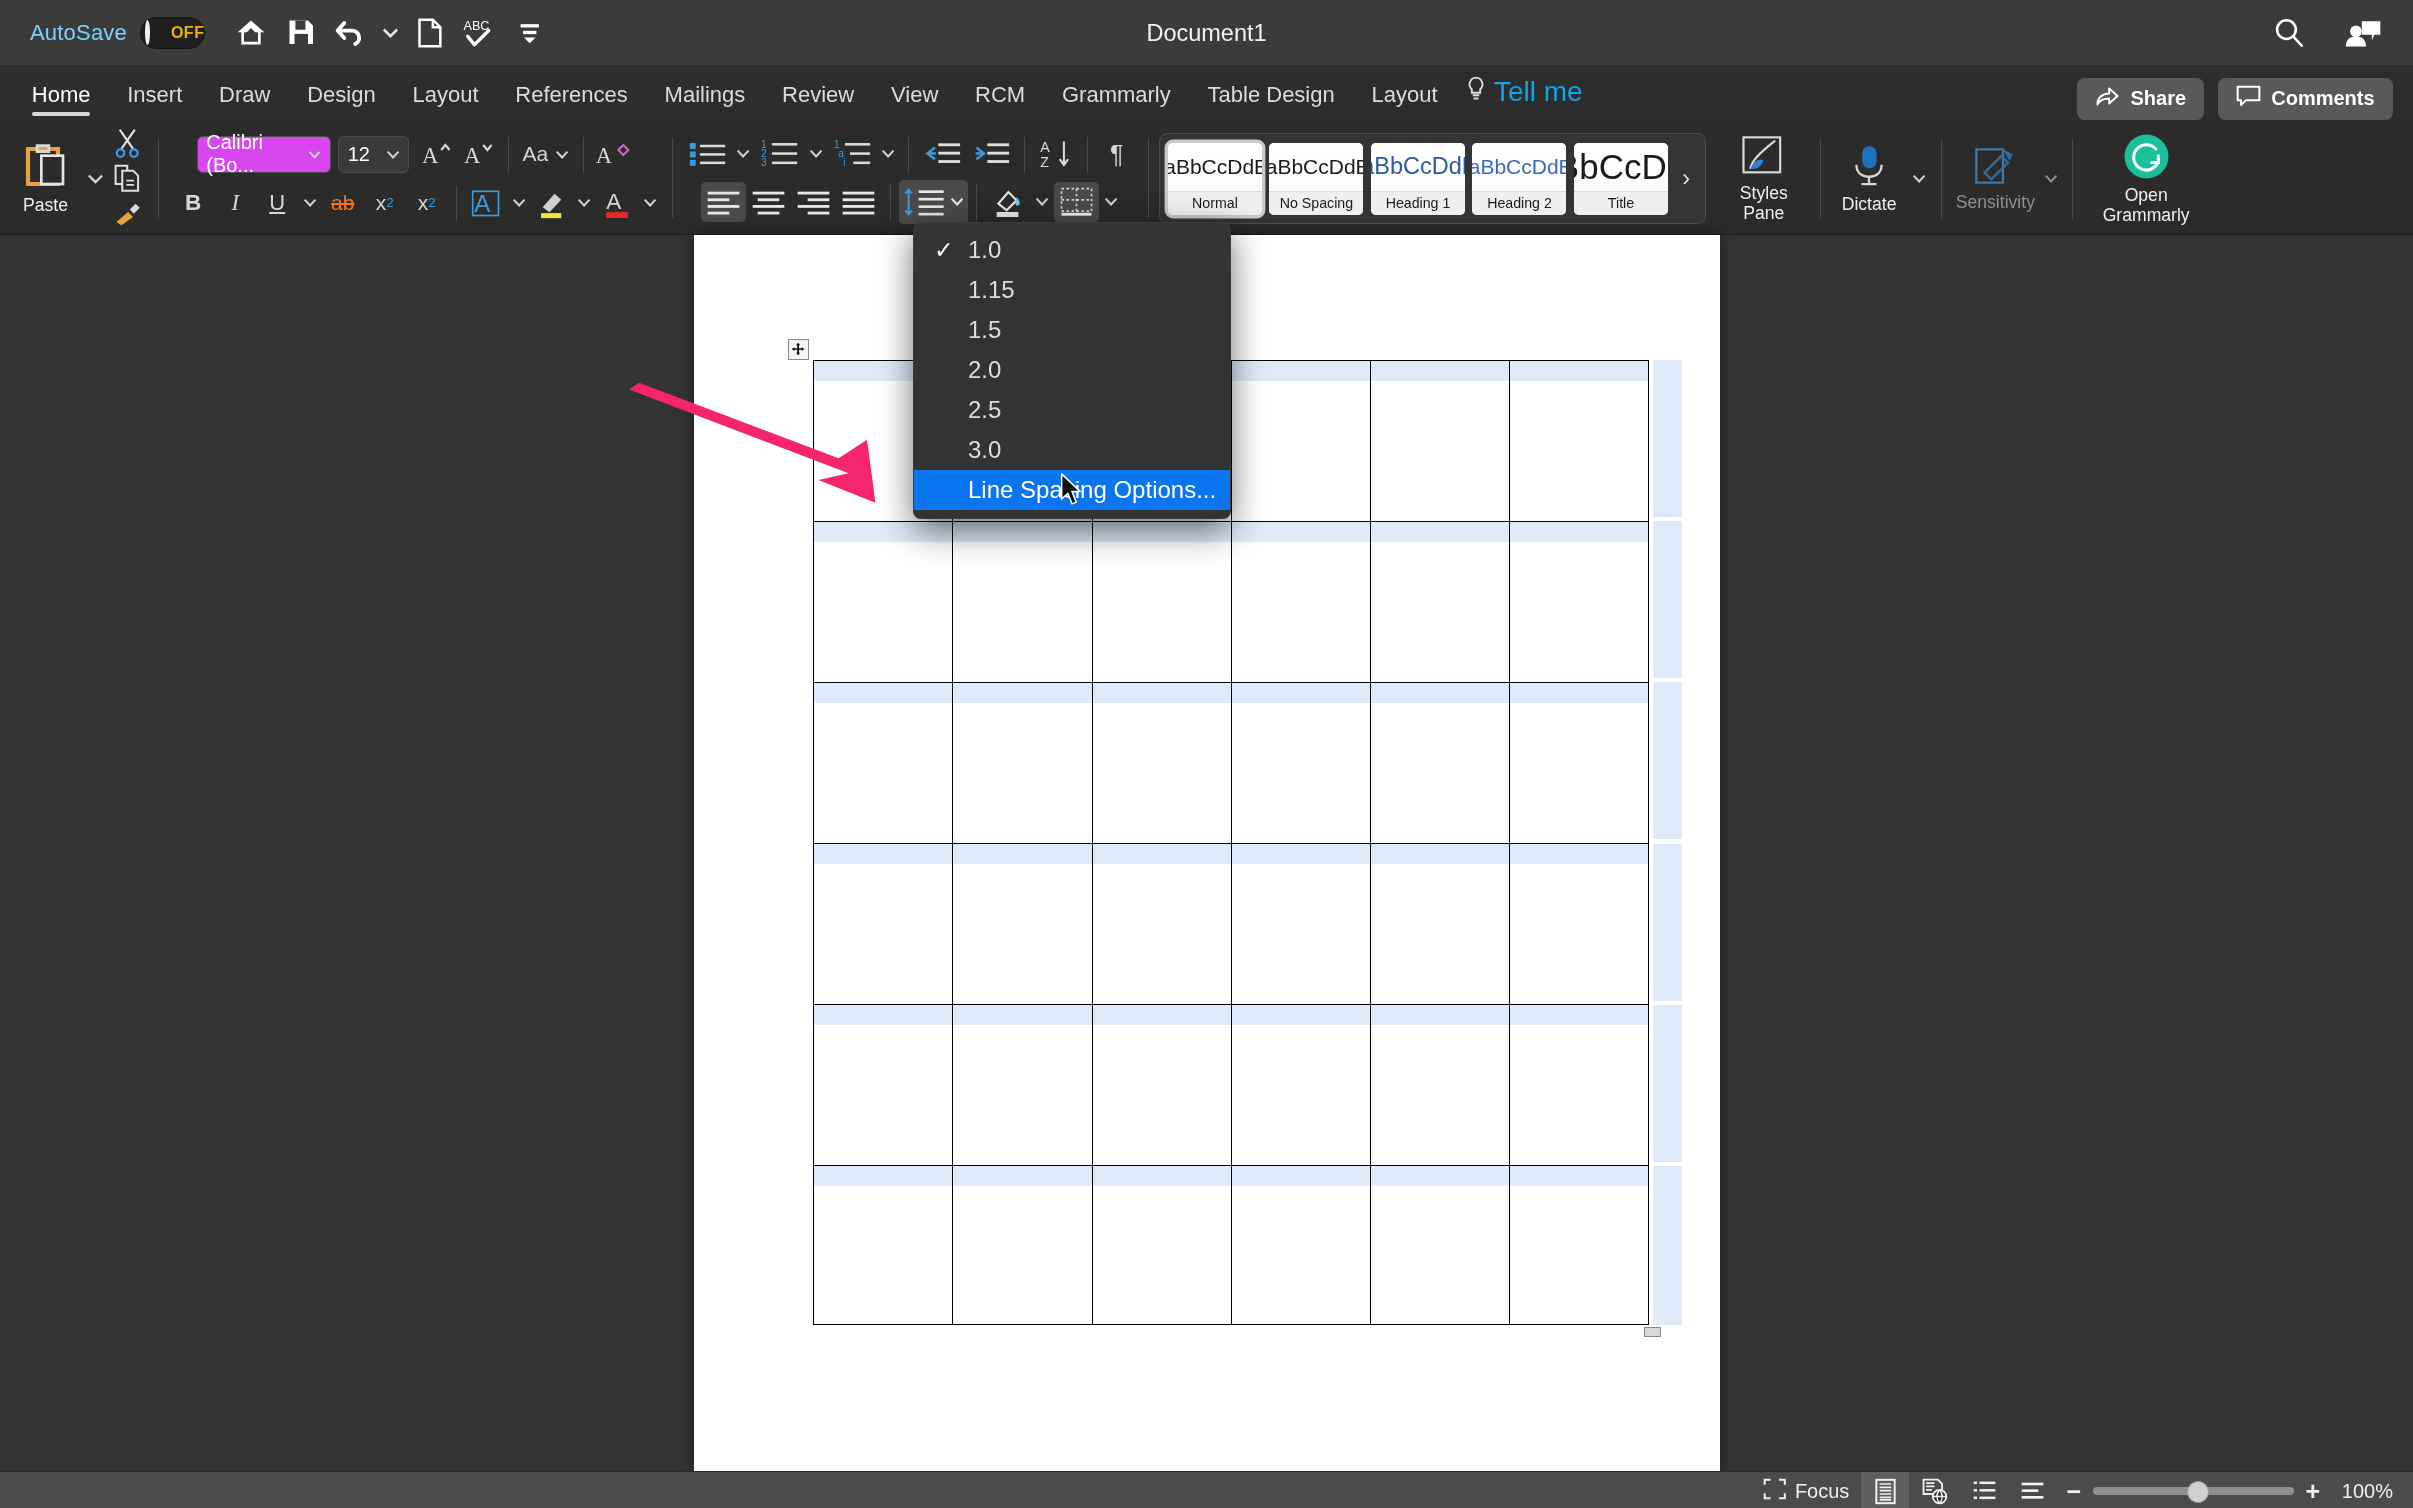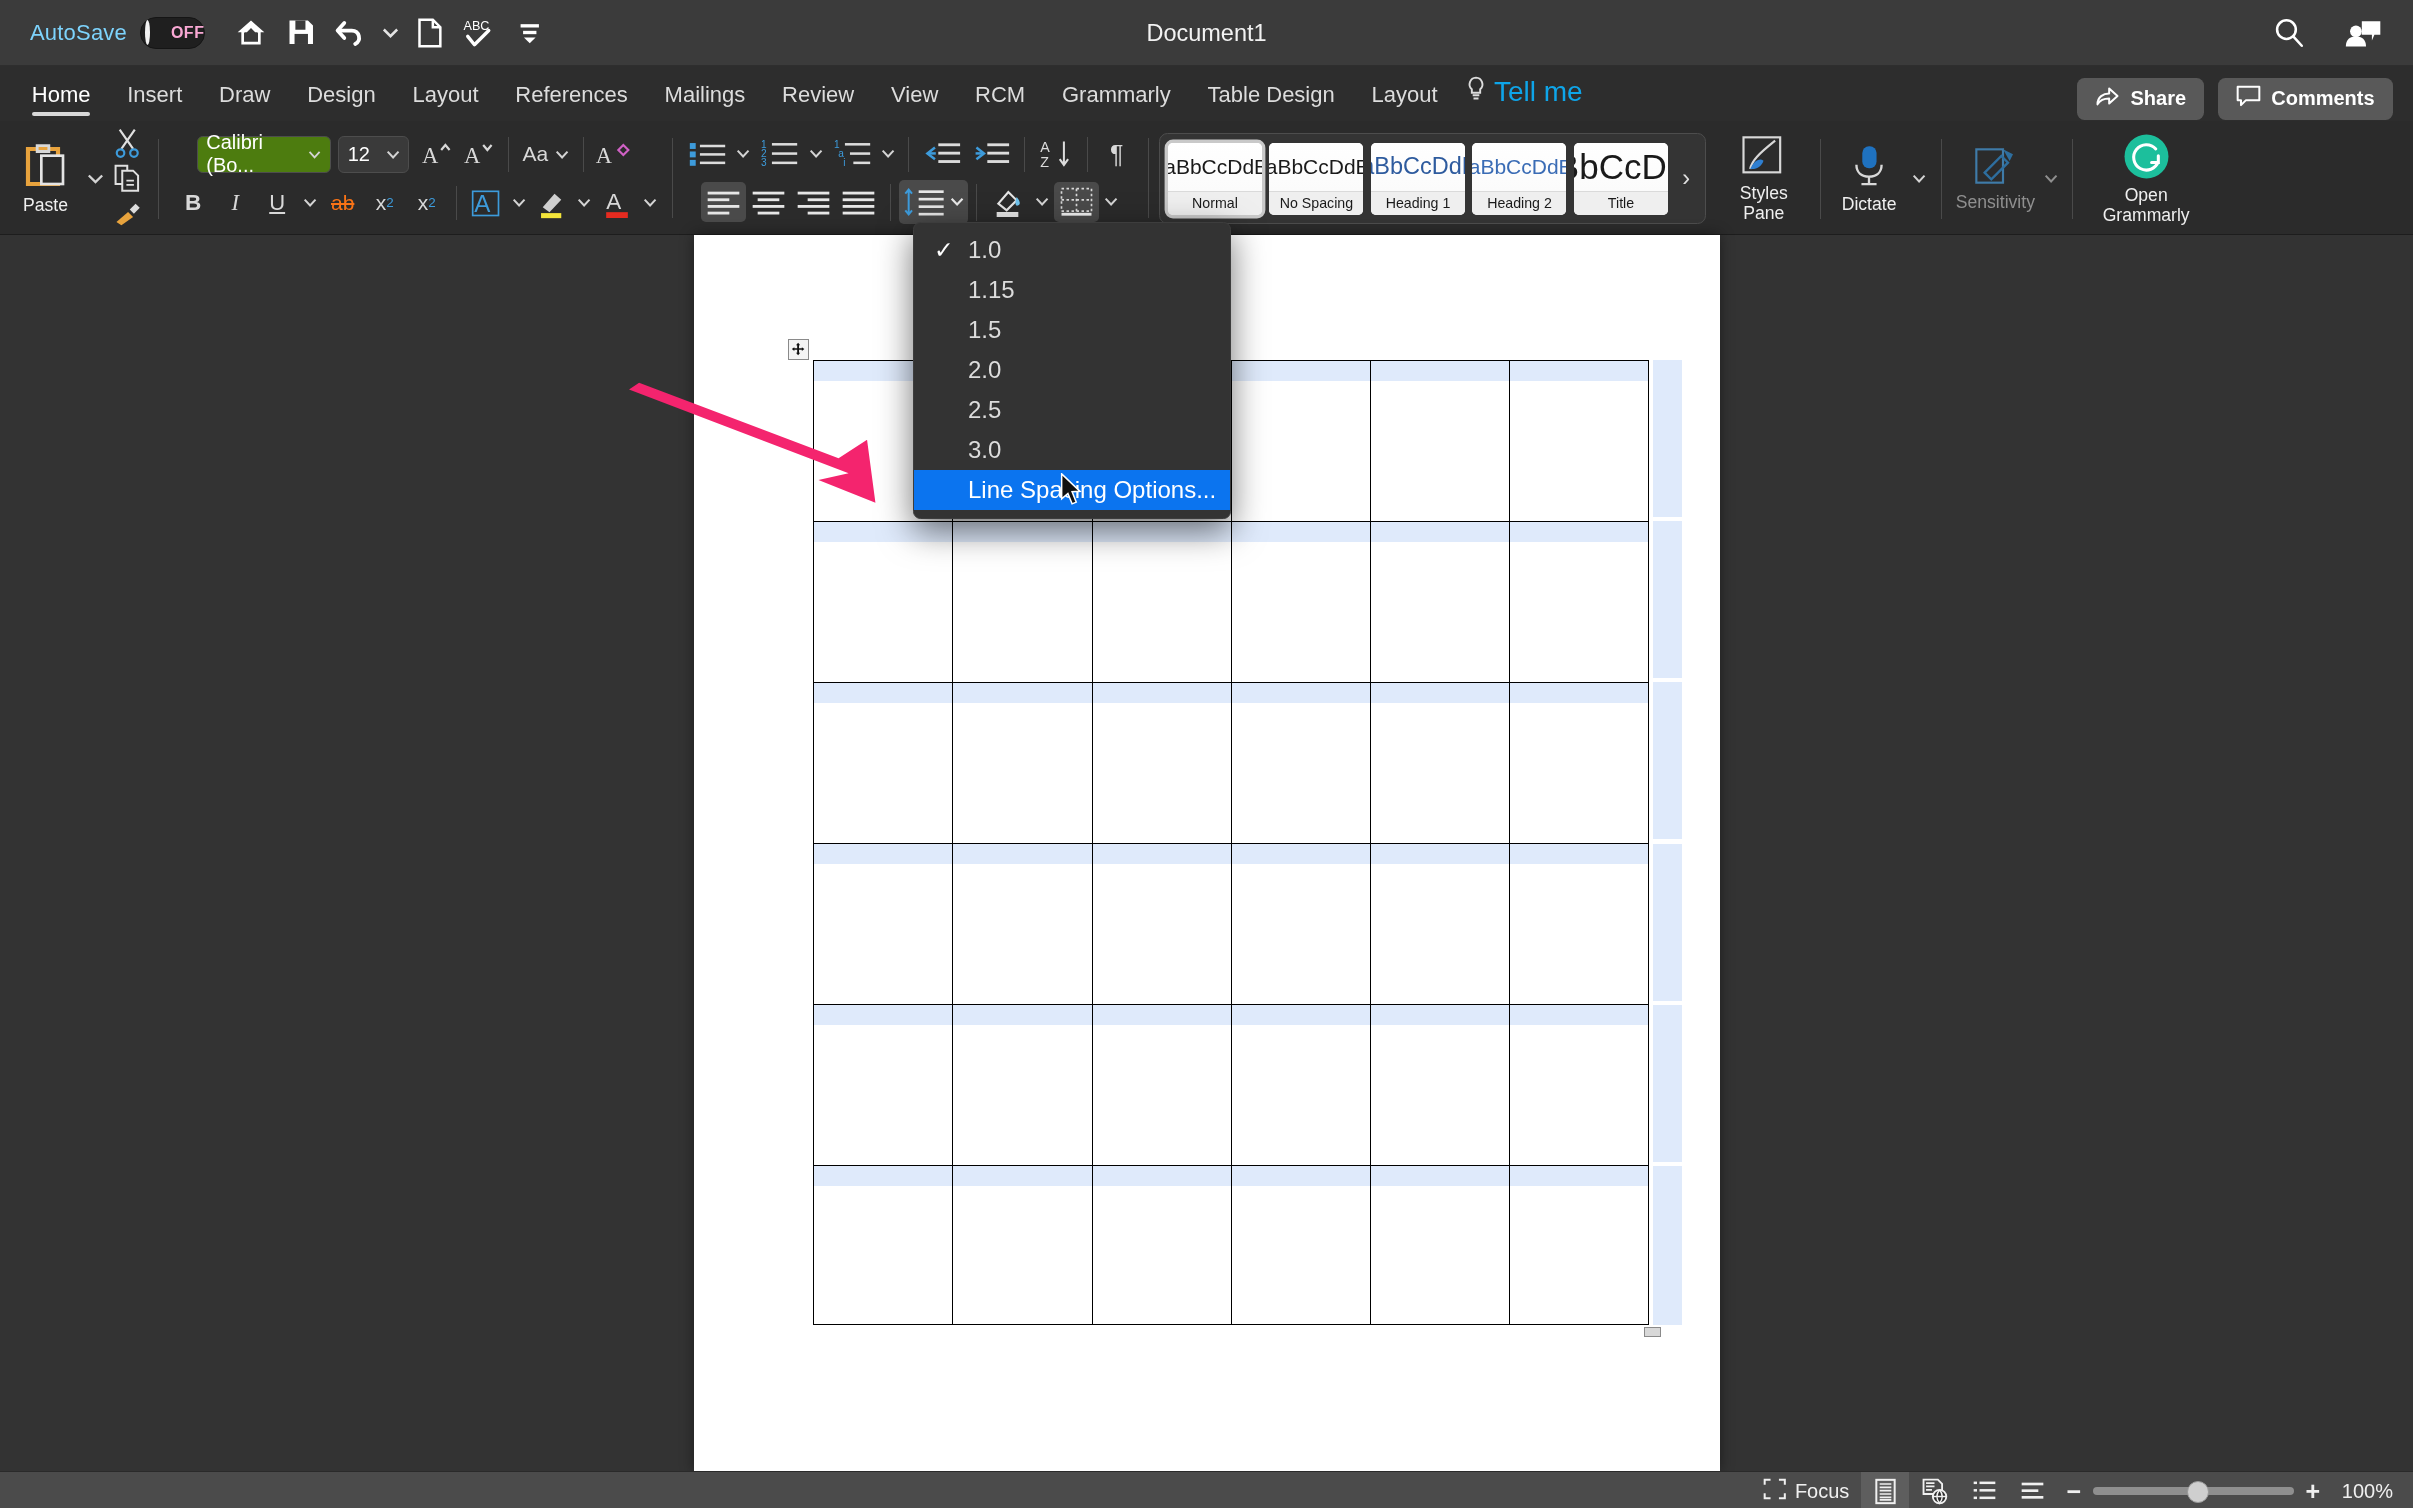--- a/index.html
+++ b/index.html
@@ -21,21 +21,21 @@
   .tb-left{ display:flex; align-items:center; gap:0px; padding-left:30px; }
   .autosave-label{ font-size:22px; color:#7dd3fc; margin-right:13.4px; letter-spacing:0.2px;}
   .toggle{
     width:65px; height:32px; border-radius:16px; background:#1f1f1f;
     display:flex; align-items:center; position:relative; margin-right:23.5px;
     border:0.8px solid #151515;
   }
   .toggle .knob{
     width:25px;height:25px;border-radius:50%;background:#f2f2f2;margin-left:3.4px;
   }
-  .toggle .off{ font-size:16px; font-weight:bold; color:#f9a8d4; margin-left:21px; letter-spacing:0.5px;}
+  .toggle .off{ font-size:16px; font-weight:bold; color:#eab308; margin-left:21px; letter-spacing:0.5px;}
   .tb-icon{
     width:45px;height:45px;display:flex;align-items:center;justify-content:center;
     margin-right:5px;
   }
   .tb-icon svg{ display:block; }
   .doc-title{
     position:absolute; left:0; right:0; top:0; height:66px;
     display:flex;align-items:center;justify-content:center;
     font-size:23.5px; color:#f2f2f2; pointer-events:none;
   }
@@ -84,21 +84,21 @@
   .bigbtn .lbl{ font-size:17.6px; color:#efefef; text-align:center; line-height:1.12;}
 
   .smallcol{ display:flex; flex-direction:column; justify-content:center; gap:1.7px; height:105px; }
   .iconbtn{
     width:42px;height:42px;display:flex;align-items:center;justify-content:center;border-radius:5px;
   }
   .iconbtn.sel{ background:#4a4a4a; }
   .row{ display:flex; align-items:center; }
 
   .fontname{
-    width:134px;height:37px;background:#4d7c0f;border:0.8px solid #4d4d4d;border-radius:5.9px;
+    width:134px;height:37px;background:#d946ef;border:0.8px solid #4d4d4d;border-radius:5.9px;
     display:flex;align-items:center;justify-content:space-between;padding:0 8.4px;
     font-size:20px;color:#fff;
   }
   .fontsize{
     width:71px;height:37px;background:#3a3a3a;border:0.8px solid #4d4d4d;border-radius:5.9px;
     display:flex;align-items:center;justify-content:space-between;padding:0 8.4px;
     font-size:20px;color:#fff; margin-left:7.5px;
   }
 
   

